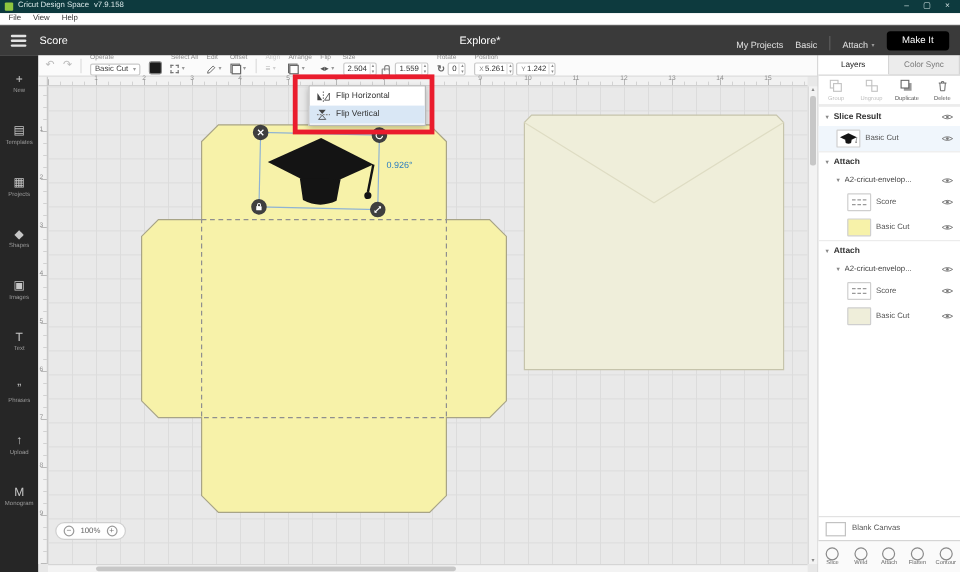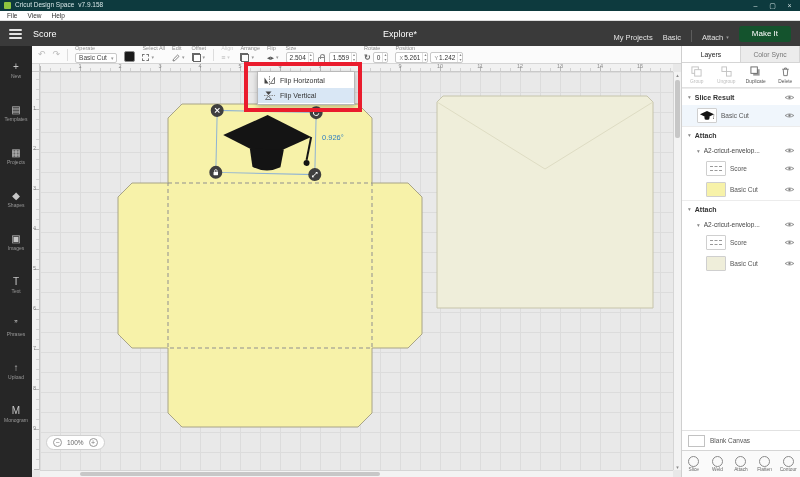--- a/index.html
+++ b/index.html
@@ -160,21 +160,21 @@
     <span class="hdr-canvas">Score</span>
     <span class="hdr-title">Explore*</span>
     <span class="hdr-right">
       <span class="hdr-link">My Projects</span>
       <span class="hdr-link">Basic</span>
       <span class="hdr-sep"></span>
       <span class="hdr-link">
           <span>Attach</span>
           <b class="dd">▾</b>
         </span>
-      <span class="makeit" style="background: #14532d;">Make It</span>
+      <span class="makeit" style="background: #000000;">Make It</span>
     </span>
   </div>
 
   <div class="main">
 
     <div class="sidebar" id="sidebar">
         <div class="sbitem">
           <span class="sbicon">+</span>
           <span class="sblabel">New</span>
         </div>

